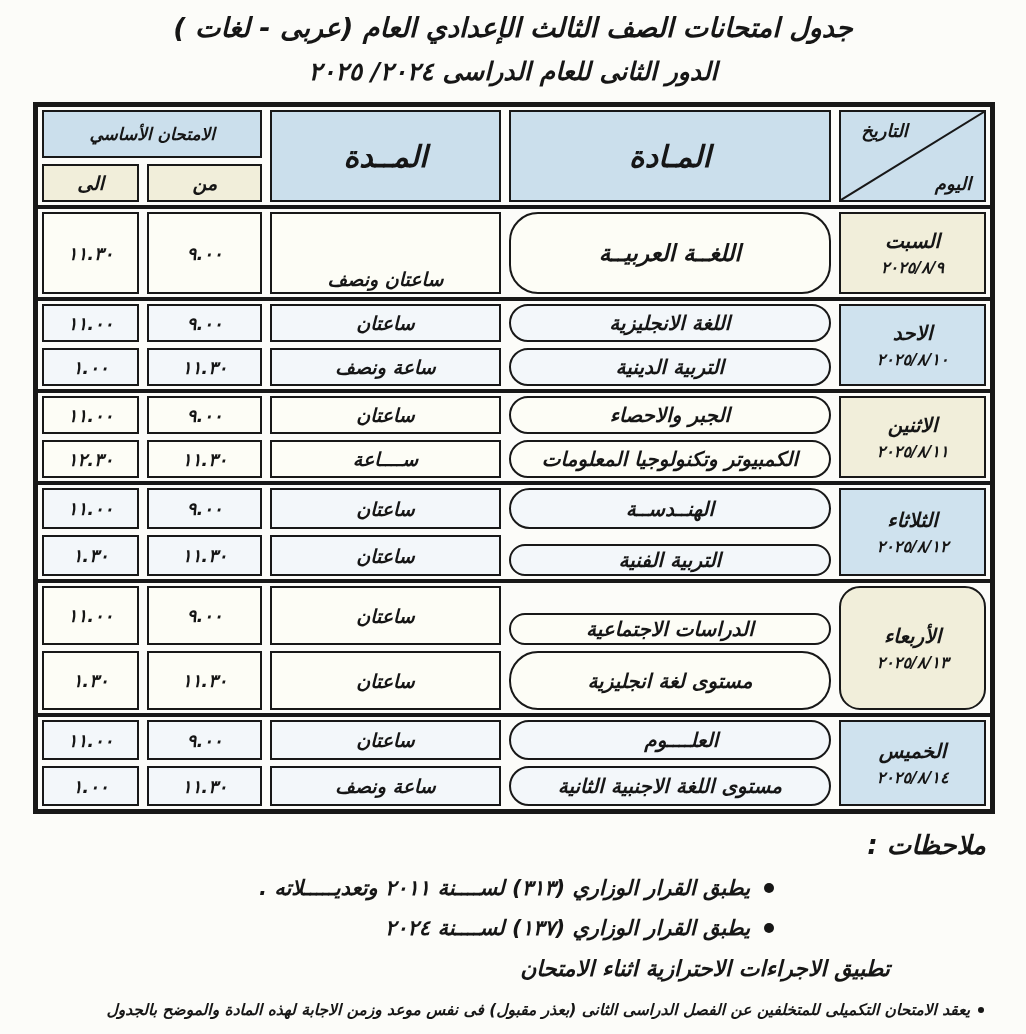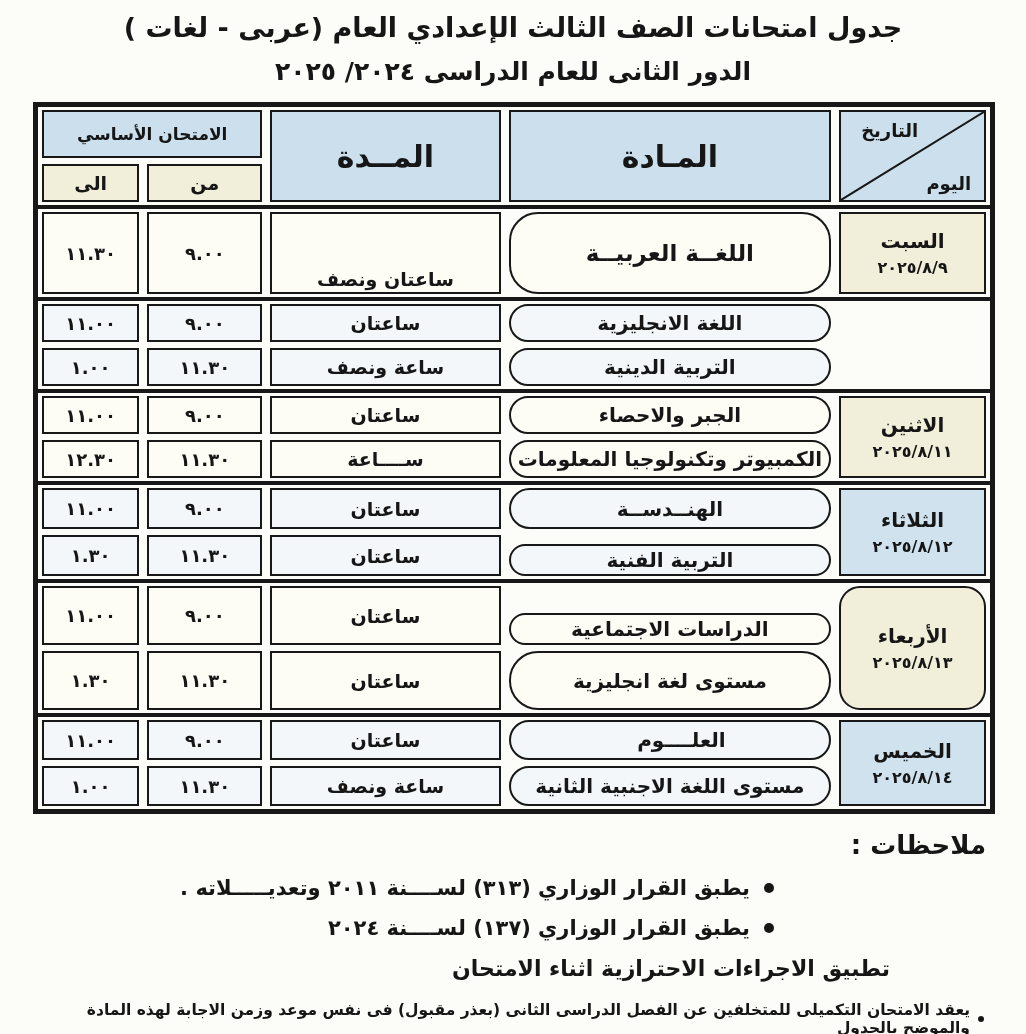--- a/index.html
+++ b/index.html
@@ -10,20 +10,21 @@
     color: var(--ink, #161616);
   }
   .page {
     width: 1026px;
     height: 1034px;
     margin: 0 auto;
     background: var(--page-bg, #fcfcf9);
     padding: 12px 0 0 0;
     overflow: hidden;
     direction: rtl;
+    font-style: italic;
   }
   
   .title-line1 {
     text-align: center;
     font-size: 27px;
     letter-spacing: 0.5px;
   }
   .title-line2 {
     text-align: center;
     font-size: 25px;
@@ -155,20 +156,24 @@
           </div>
           <div class="cell from" style="grid-area: 1 / 4;">
             <span>٩.٠٠</span>
           </div>
           <div class="cell to" style="grid-area: 1 / 5;">
             <span>١١.٣٠</span>
           </div>
         </div>
 
   <div class="grid-row group blue">
+    <div class="cell day-cell" style="grid-row: 1 / 3;">
+      <div class="day-name">الاحد</div>
+      <div class="day-date">٢٠٢٥/٨/١٠</div>
+    </div>
   <div class="cell subject" style="grid-area: 1 / 2;">
             <span>اللغة الانجليزية</span>
           </div>
           <div class="cell duration" style="grid-area: 1 / 3;">
             <span>ساعتان</span>
           </div>
           <div class="cell from" style="grid-area: 1 / 4;">
             <span>٩.٠٠</span>
           </div>
           <div class="cell to" style="grid-area: 1 / 5;">

